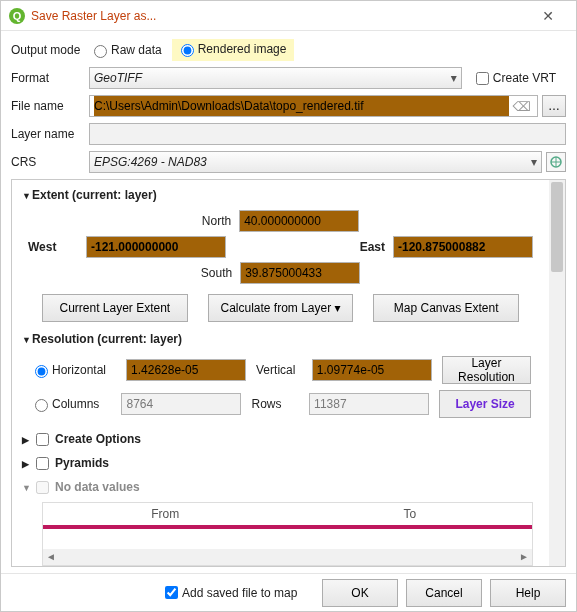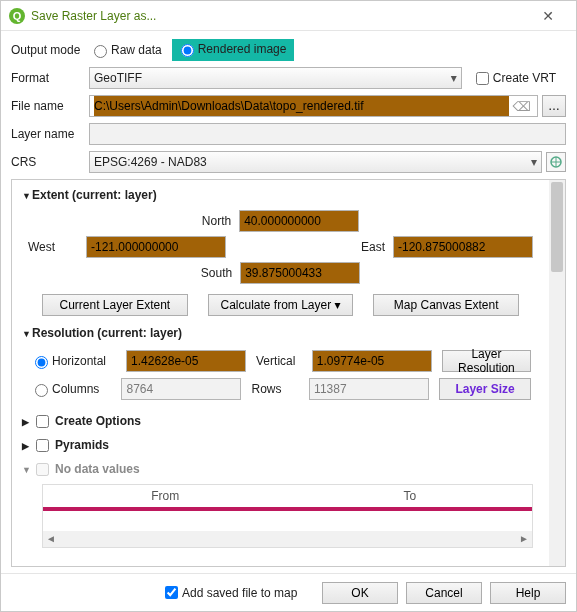--- a/index.html
+++ b/index.html
@@ -24,53 +24,53 @@
     border-bottom: 1px solid #e5e5e5;
   }
   .titlebar .q-logo {
     width:16px; height:16px;
     border-radius:50%;
     background:#63b52f;
     display:flex;align-items:center;justify-content:center;
     color:#fff;font-weight:bold;font-size:11px;
     margin-right:6px;
   }
-  .titlebar .title { color:#4d7c0f; flex:1; }
+  .titlebar .title { color:#c2410c; flex:1; }
   .titlebar .close { width:40px; text-align:center; color:#555; font-size:14px; }
   .content { padding:8px 10px 0 10px; }
   .row { display:flex; align-items:center; margin-bottom:6px; min-height:22px; }
   .lbl { width:78px; flex:none; }
   .radio, .chk { display:inline-flex; align-items:center; margin-right:10px; }
   .radio input, .chk input { margin-right:4px; }
   .hl {
-    background:#14b8a6;
+    background:#fef9c3;
     padding:2px 8px 4px 4px;
     display:inline-flex; 
   }
   .field {
     flex:1;
     height:22px;
     border:1px solid #b5b5b5;
     padding:0 4px;
     background:#a16207;
     font:inherit;
   }
   .field[disabled], .disabled { background:#f2f2f2; color:#7a7a7a; }
   .select {
     flex:1;
     display:flex;align-items:center;
     height:22px;
     border:1px solid #b5b5b5;
     background:linear-gradient(#fdfdfd,#eaeaea);
     padding:0 4px;
   }
-  .select .sv { flex:1; }
+  .select .sv { flex:1;font-style:italic; }
   .select .dd { color:#555; }
   .btn {
-    height:22px;
+    height:28px;
     border:1px solid #adadad;
     background:linear-gradient(#f6f6f6,#e6e6e6);
     padding:8px 10px;
     display:inline-flex;align-items:center;justify-content:center;
     font:inherit;
   }
   .btn[disabled]{ color:#6d28d9; background:#eee;font-weight:bold;}
   .sqbtn { width:24px; height:22px; padding:0; justify-content:center; }
   .clear {
     border:none;background:none;color:#999;padding:0 4px;font-size:13px;
@@ -85,21 +85,21 @@
   .sp-inner { position:absolute; left:0; right:16px; top:0; bottom:0; overflow:hidden; padding:8px 10px; }
   .vscroll { position:absolute; right:0; top:0; bottom:0; width:16px; background:#f1f1f1; }
   .vscroll .thumb { position:absolute; left:2px; right:2px; top:2px; height:90px; background:#c7c7c7; border-radius:2px;}
   .group { margin-bottom:10px; }
   .ghead { display:flex;align-items:center; font-weight:bold; margin-bottom:8px; }
   .ghead .tri { width:10px;display:inline-block; }
   .ghead.collapsed .tri::before { content:"▶"; font-size:9px;}
   .ghead:not(.collapsed) .tri::before { content:"▼"; font-size:9px;}
   .ghead input[type="checkbox"]{margin:0 6px 0 4px;}
   .ghead.greyed { color:#8a8a8a; font-weight:bold;}
-  .extent-grid { display:grid; grid-template-columns:50px 140px 1fr 50px 140px; gap:0 8px; align-items:center; padding:0 6px;}
+  .extent-grid { display:grid; grid-template-columns:50px 140px 1fr 50px 140px; gap:0 8px; align-items:center; padding:0 6px;font-weight:bold;}
   .extent-center { display:flex; align-items:center; justify-content:center; gap:8px; margin:4px 0;}
   .extent-buttons { display:flex; justify-content:space-around; gap:20px; margin-top:10px; padding:0 20px;}
   .extent-buttons .btn { flex:1; }
   .res-row { display:flex; align-items:center; gap:10px; padding:2px 8px 4px 8px;}
   .res-row .r-lbl { width:60px; }
   .res-row .field { width:120px; flex:none;}
   .res-row .end-btn { width:110px; margin-left:auto;}
   .nodata-tbl { border:1px solid #ddd; margin:4px 6px 0 20px; }
   .nodata-tbl .thead { display:flex; background:#fff; border-bottom:4px solid #be185d;}
   .nodata-tbl .thead div { flex:1; text-align:center; padding:4px 0; color:#555;}

